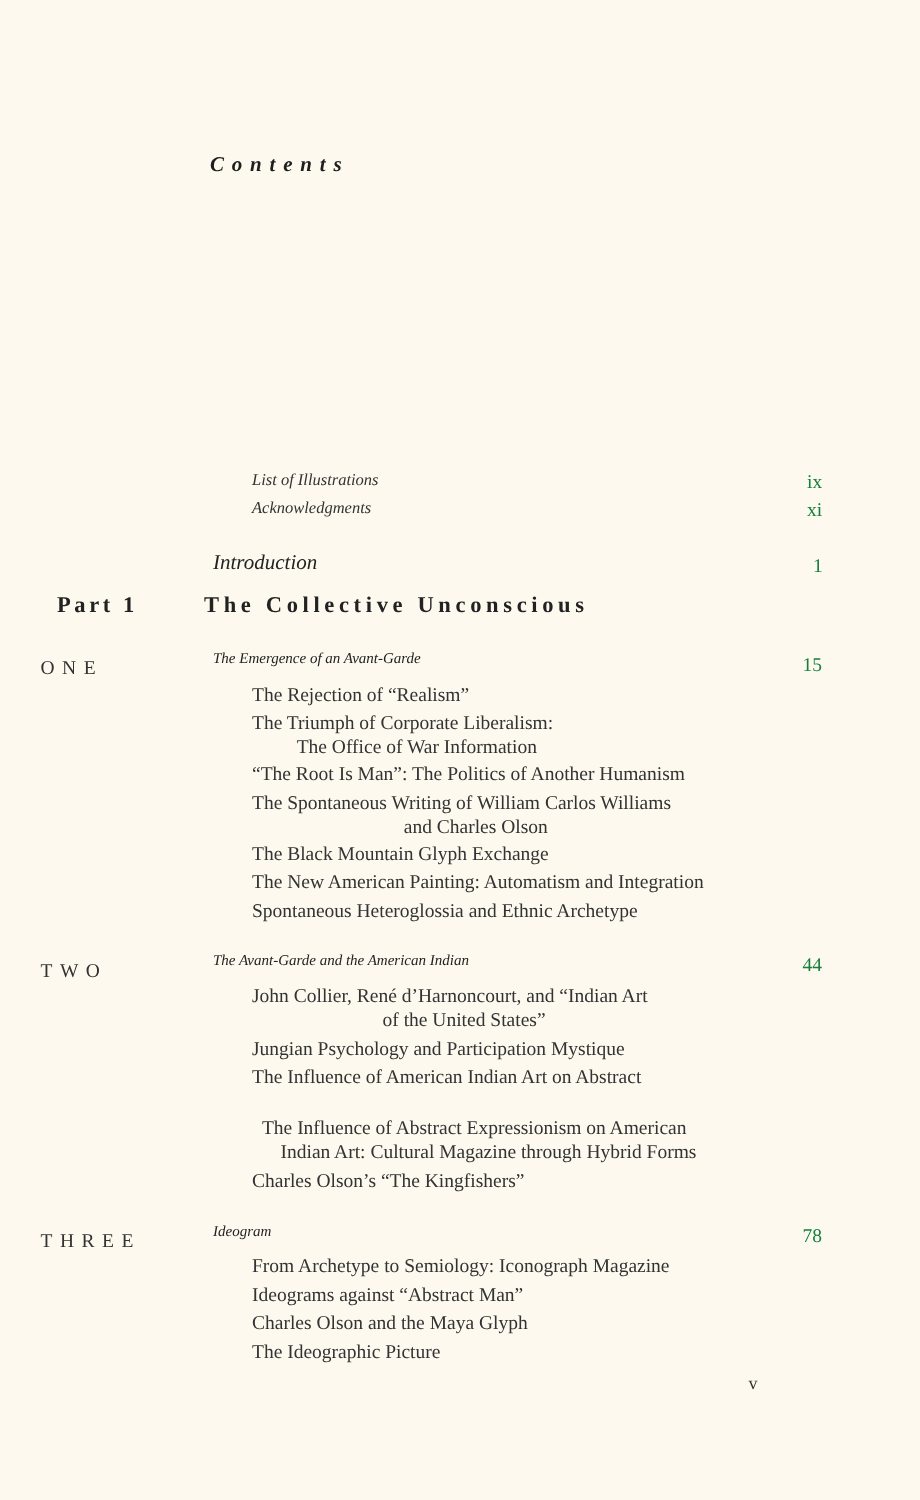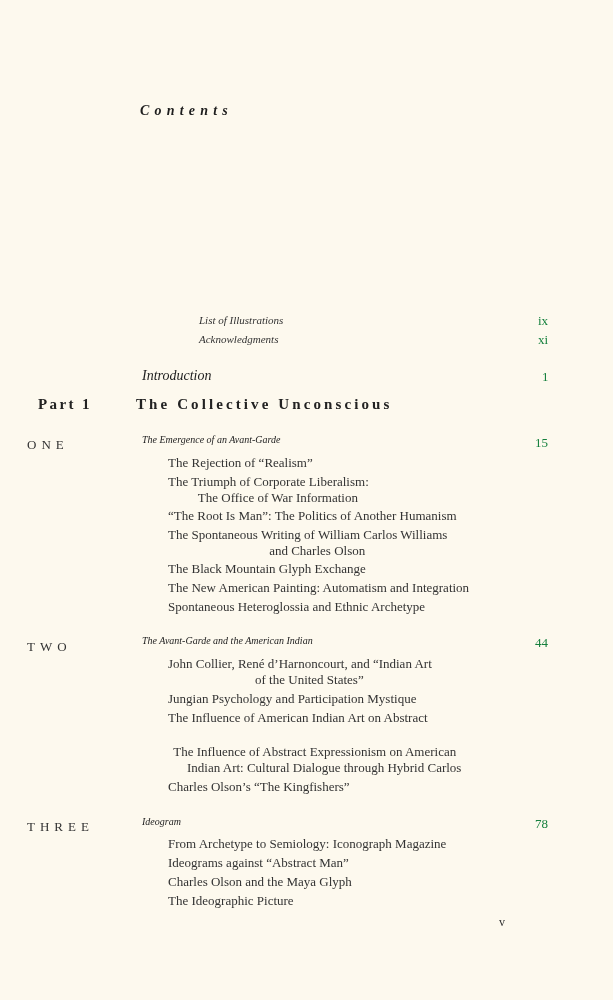--- a/index.html
+++ b/index.html
@@ -12,21 +12,21 @@
       overflow: hidden;
     }
     .abs { position: absolute; text-align: center; }
     .contents-title {
       left: 140px; top: 103px;
       font-style: italic; font-weight: bold;
       font-size: 14px; letter-spacing: 5.2px;
       color: #1e1e1e;
     }
     .front-item {
-      left: 168px; font-style: italic; font-size: 11px; color: #333; margin-left: 31px;
+      left: 168px; font-style: italic; font-size: 11px; color: #333;
     }
     .page-num { font-size: 13px; color: #15803d; margin-left: 44px; }
     .chap-title { font-style: italic; font-size: 10px; color: #222; }
     .part-label {
       left: 38px; top: 396px; font-weight: bold; font-size: 15px;
       letter-spacing: 2.4px; color: #222;
     }
     .part-title {
       left: 136px; top: 396px; font-weight: bold; font-size: 15px;
       letter-spacing: 3.1px; color: #222;
@@ -81,21 +81,21 @@
 <div class="abs section" style="top:656px">
   <span>John Collier, René d’Harnoncourt, and “Indian Art</span>
   <span class="cont">of the United States”</span>
 </div>
 <div class="abs section" style="top:691px">Jungian Psychology and Participation Mystique</div>
 <div class="abs section" style="top:710px">
   <span>The Influence of American Indian Art on Abstract</span>
 </div>
 <div class="abs section" style="top:744px">
   <span>The Influence of Abstract Expressionism on American</span>
-  <span class="cont">Indian Art: Cultural Dialogue through Hybrid Carlos</span>
+  <span class="cont">Indian Art: Cultural Magazine through Hybrid Forms</span>
 </div>
 <div class="abs section" style="top:779px">Charles Olson’s “The Kingfishers”</div>
 
 <div class="abs chap-label" style="top:819px">THREE</div>
 <div class="abs chap-title" style="left:142px; top:816px">Ideogram</div>
 <div class="abs page-num" style="left:491px; top:816px">78</div>
 
 <div class="abs section" style="top:836px">From Archetype to Semiology: Iconograph Magazine</div>
 <div class="abs section" style="top:855px">Ideograms against “Abstract Man”</div>
 <div class="abs section" style="top:874px">Charles Olson and the Maya Glyph</div>

